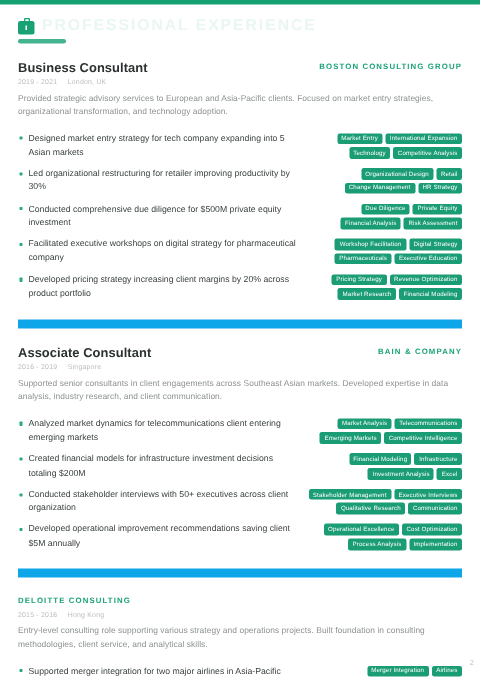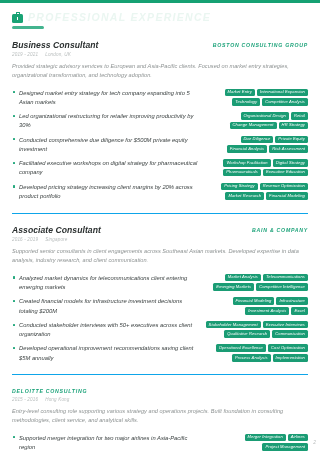--- a/index.html
+++ b/index.html
@@ -2,42 +2,42 @@
 <html><head>
 <meta charset="utf-8">
 <style>
   * { box-sizing: border-box; margin: 0; padding: 0; }
   html, body {
     width: 320px; height: 453px;
     font-family: "Liberation Sans", sans-serif;
     background: #ffffff;
     overflow: hidden;
   }
-  .page { position: relative; width: 320px; height: 453px; background:#fff;font-style:italic; }
+  .page { position: relative; width: 320px; height: 453px; background:#fff; }
 
   .topbar { height: 3px; width: 100%; background: #16a173; }
 
   .section-header {
     display: flex; align-items: center; gap: 5px;
     padding: 8px 12px 0 12px;
   }
   .brief-icon { width: 11px; height: 11px; position: relative; flex: 0 0 auto; }
   .brief-icon .body { position:absolute; left:0; top:2.5px; width:11px; height:8.5px; background:#19a375; border-radius:1.5px; }
   .brief-icon .handle { position:absolute; left:3.5px; top:0; width:4px; height:3px; border:1.3px solid #19a375; border-bottom:none; border-radius:1px 1px 0 0; }
   .brief-icon .clasp { position:absolute; left:4.6px; top:5px; width:1.8px; height:3px; background:#ffffff; }
 
   .section-title {
     font-size: 10.5px; font-weight: bold; letter-spacing: 1.3px;
     color: #eaf6f1; text-transform: uppercase; white-space: nowrap;
   }
   .title-rule { margin: 3px 12px 0 12px; width: 32px; height: 2.5px; background: #43b48f; border-radius:2px; }
 
   .entries { padding: 0 12px; }
   .entry { padding-top: 11px; }
-  .entry + .entry { border-top: 1px solid #0ea5e9; margin-top: 9px; }
+  .entry + .entry { border-top: 6px solid #0ea5e9; margin-top: 9px; }
 
   .entry-head { display:flex; align-items:flex-start; justify-content:space-between; gap:8px; }
   .role { font-size: 8.6px; font-weight: bold; color: #2b3030; letter-spacing:0.05px; }
   .company {
     font-size: 5.2px; font-weight: bold; letter-spacing: 0.75px;
     color: #1da37a; text-transform: uppercase; white-space: nowrap;
     padding-top: 2px;
   }
   .meta {
     margin-top: 2.5px; font-size: 4.6px; color: #b8bdbd; letter-spacing: 0.15px;

